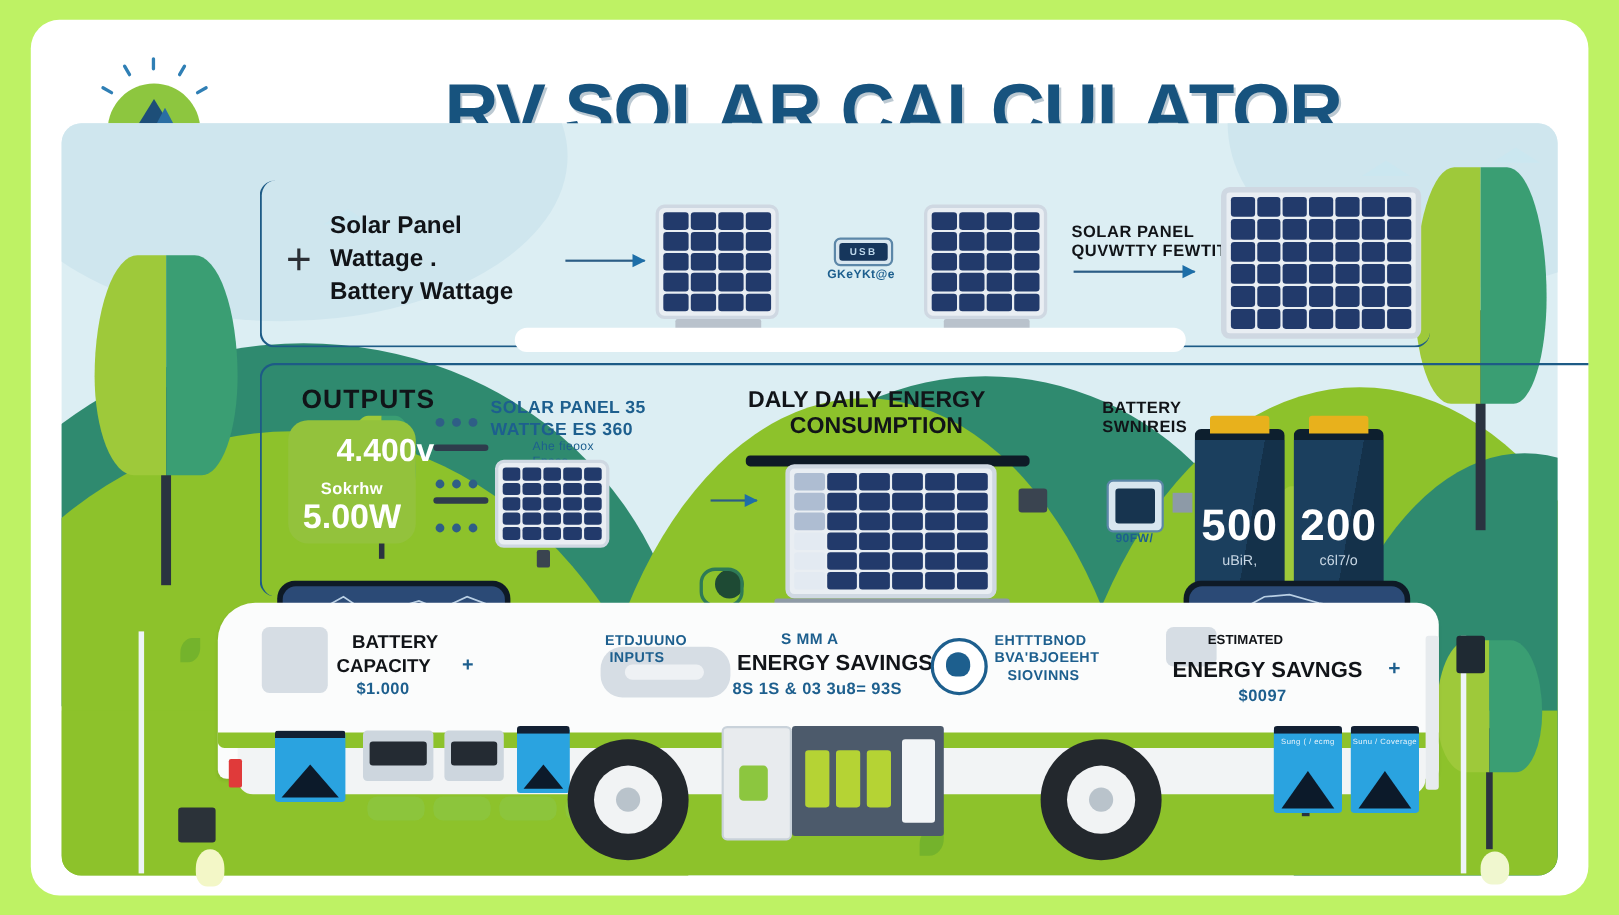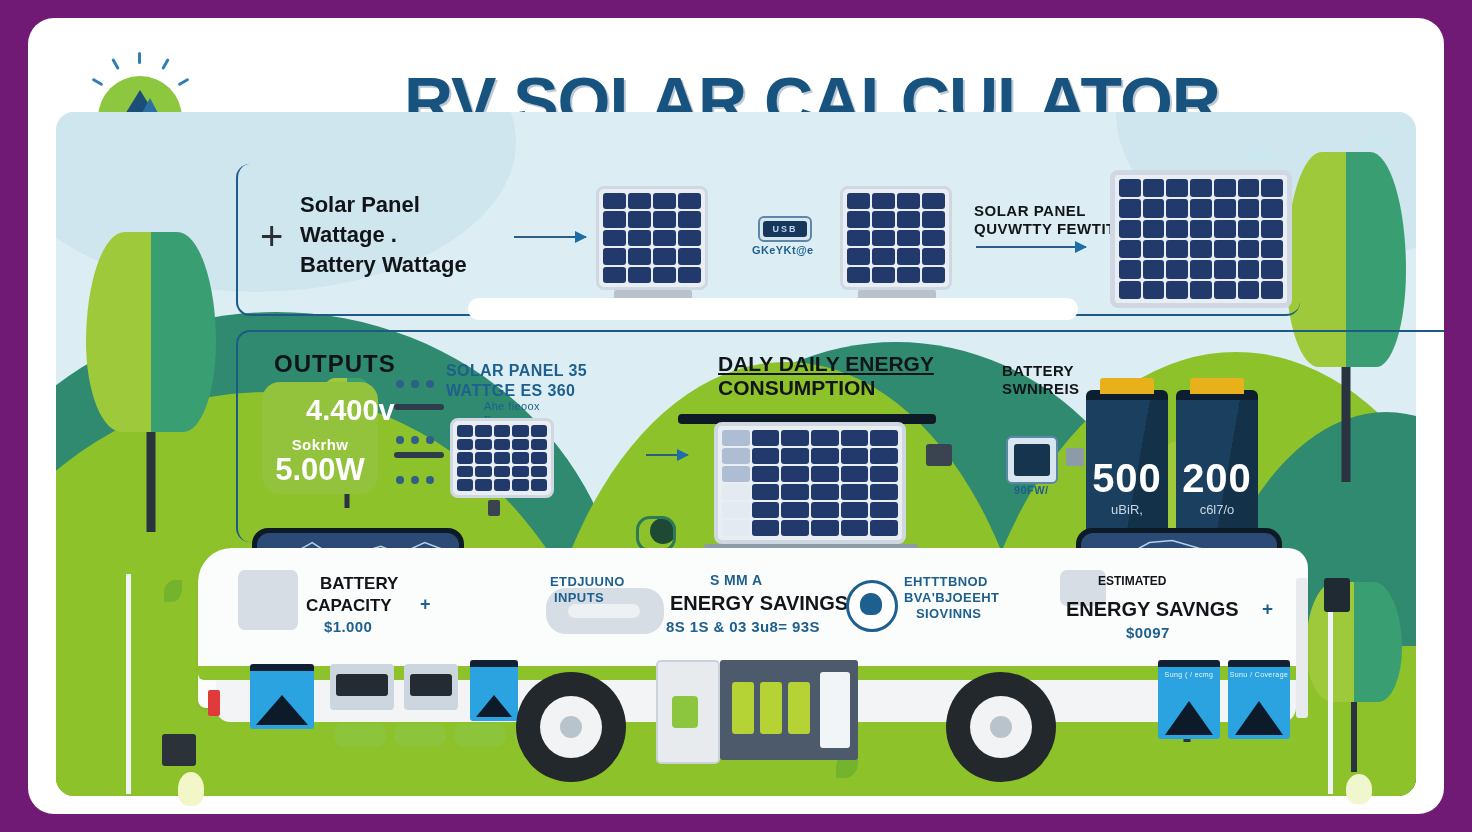--- a/index.html
+++ b/index.html
@@ -1,19 +1,19 @@
 <!DOCTYPE html>
 <html><head>
 <meta charset="utf-8">
 <style>
   html,body{margin:0;padding:0;background:#0f3550;}
   body{width:1472px;height:832px;font-family:"Liberation Sans",sans-serif;overflow:hidden;}
 
   
-  #frame{position:absolute;inset:0;background:#701a75;}
+  #frame{position:absolute;inset:0;background:#bef264;}
   #card{position:absolute;left:28px;top:18px;width:1416px;height:796px;background:#ffffff;border-radius:26px;overflow:hidden;}
 
   
   #scene{position:absolute;left:28px;top:94px;width:1360px;height:684px;background:#dceef3;border-radius:18px;overflow:hidden;}
   .sky-blob{position:absolute;background:#cfe6ee;border-radius:50%;}
   .cloud{position:absolute;background:#cbe7f0;}
   .cloud.tri{width:0;height:0;background:transparent;border-left:22px solid transparent;border-right:22px solid transparent;border-bottom:14px solid #cbe7f0;}
   .hill{position:absolute;border-radius:50% 50% 0 0 / 100% 100% 0 0;}
   .hill-teal{background:#2f8a6f;}
   .hill-lime{background:#8dc22b;}
@@ -337,21 +337,21 @@
         <div class="cell"></div>
       <div class="cell"></div>
         <div class="cell"></div>
         <div class="cell"></div>
         <div class="cell"></div>
         <div class="cell"></div>
     </div>
     <div class="devbox" style="left:460px;top:482px;width:12px;height:16px;border-radius:2px;"></div>
     <div class="arrow" style="left:618px;top:436px;width:42px;"></div>
 
-    <div class="lbl" style="left:690px;top:334px;font-size:21px;text-decoration:underline;">DALY DAILY ENERGY</div>
+    <div class="lbl" style="left:652px;top:334px;font-size:21px;">DALY DAILY ENERGY</div>
     <div class="lbl" style="left:690px;top:358px;font-size:21px;">CONSUMPTION</div>
 
     <div style="position:absolute;left:650px;top:396px;width:258px;height:10px;background:#0e1a26;border-radius:4px;"></div>
     <div class="sp" style="left:686px;top:404px;width:192px;height:122px;border-width:4px;grid-template-columns:repeat(6,1fr);grid-template-rows:repeat(6,1fr);">
       <div class="cell pale"></div>
         <div class="cell"></div>
         <div class="cell"></div>
         <div class="cell"></div>
         <div class="cell"></div>
         <div class="cell"></div>

